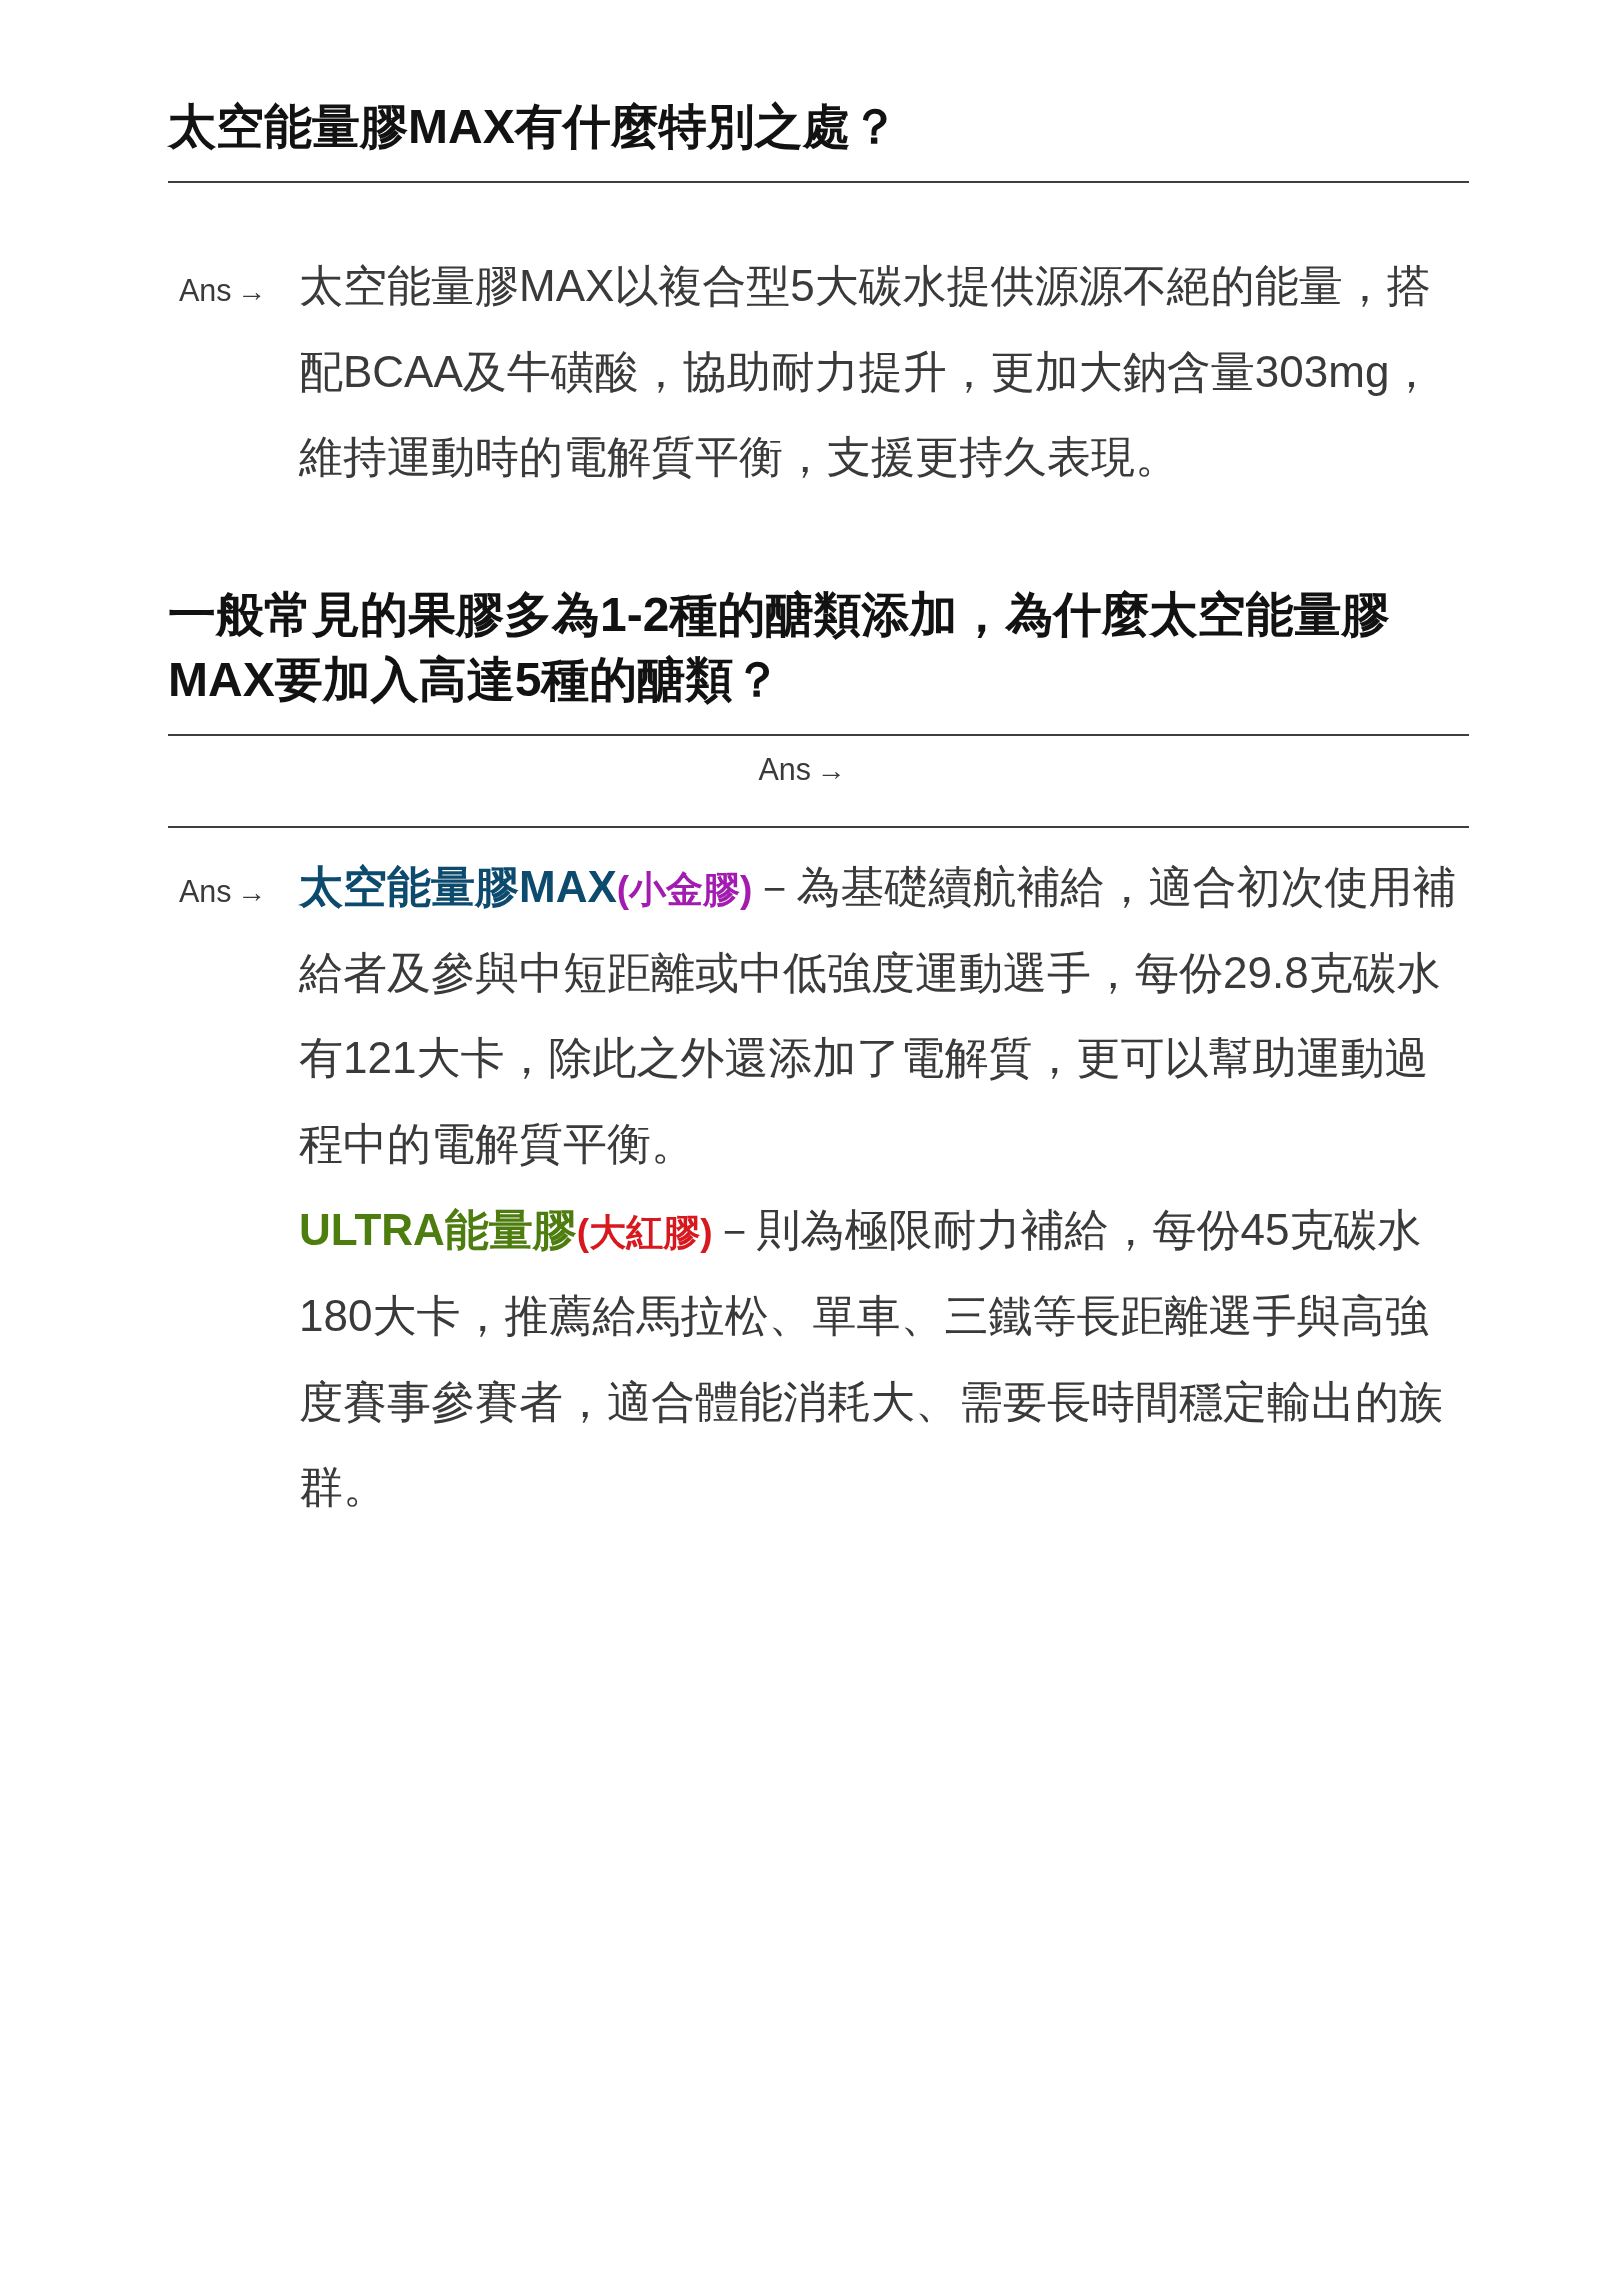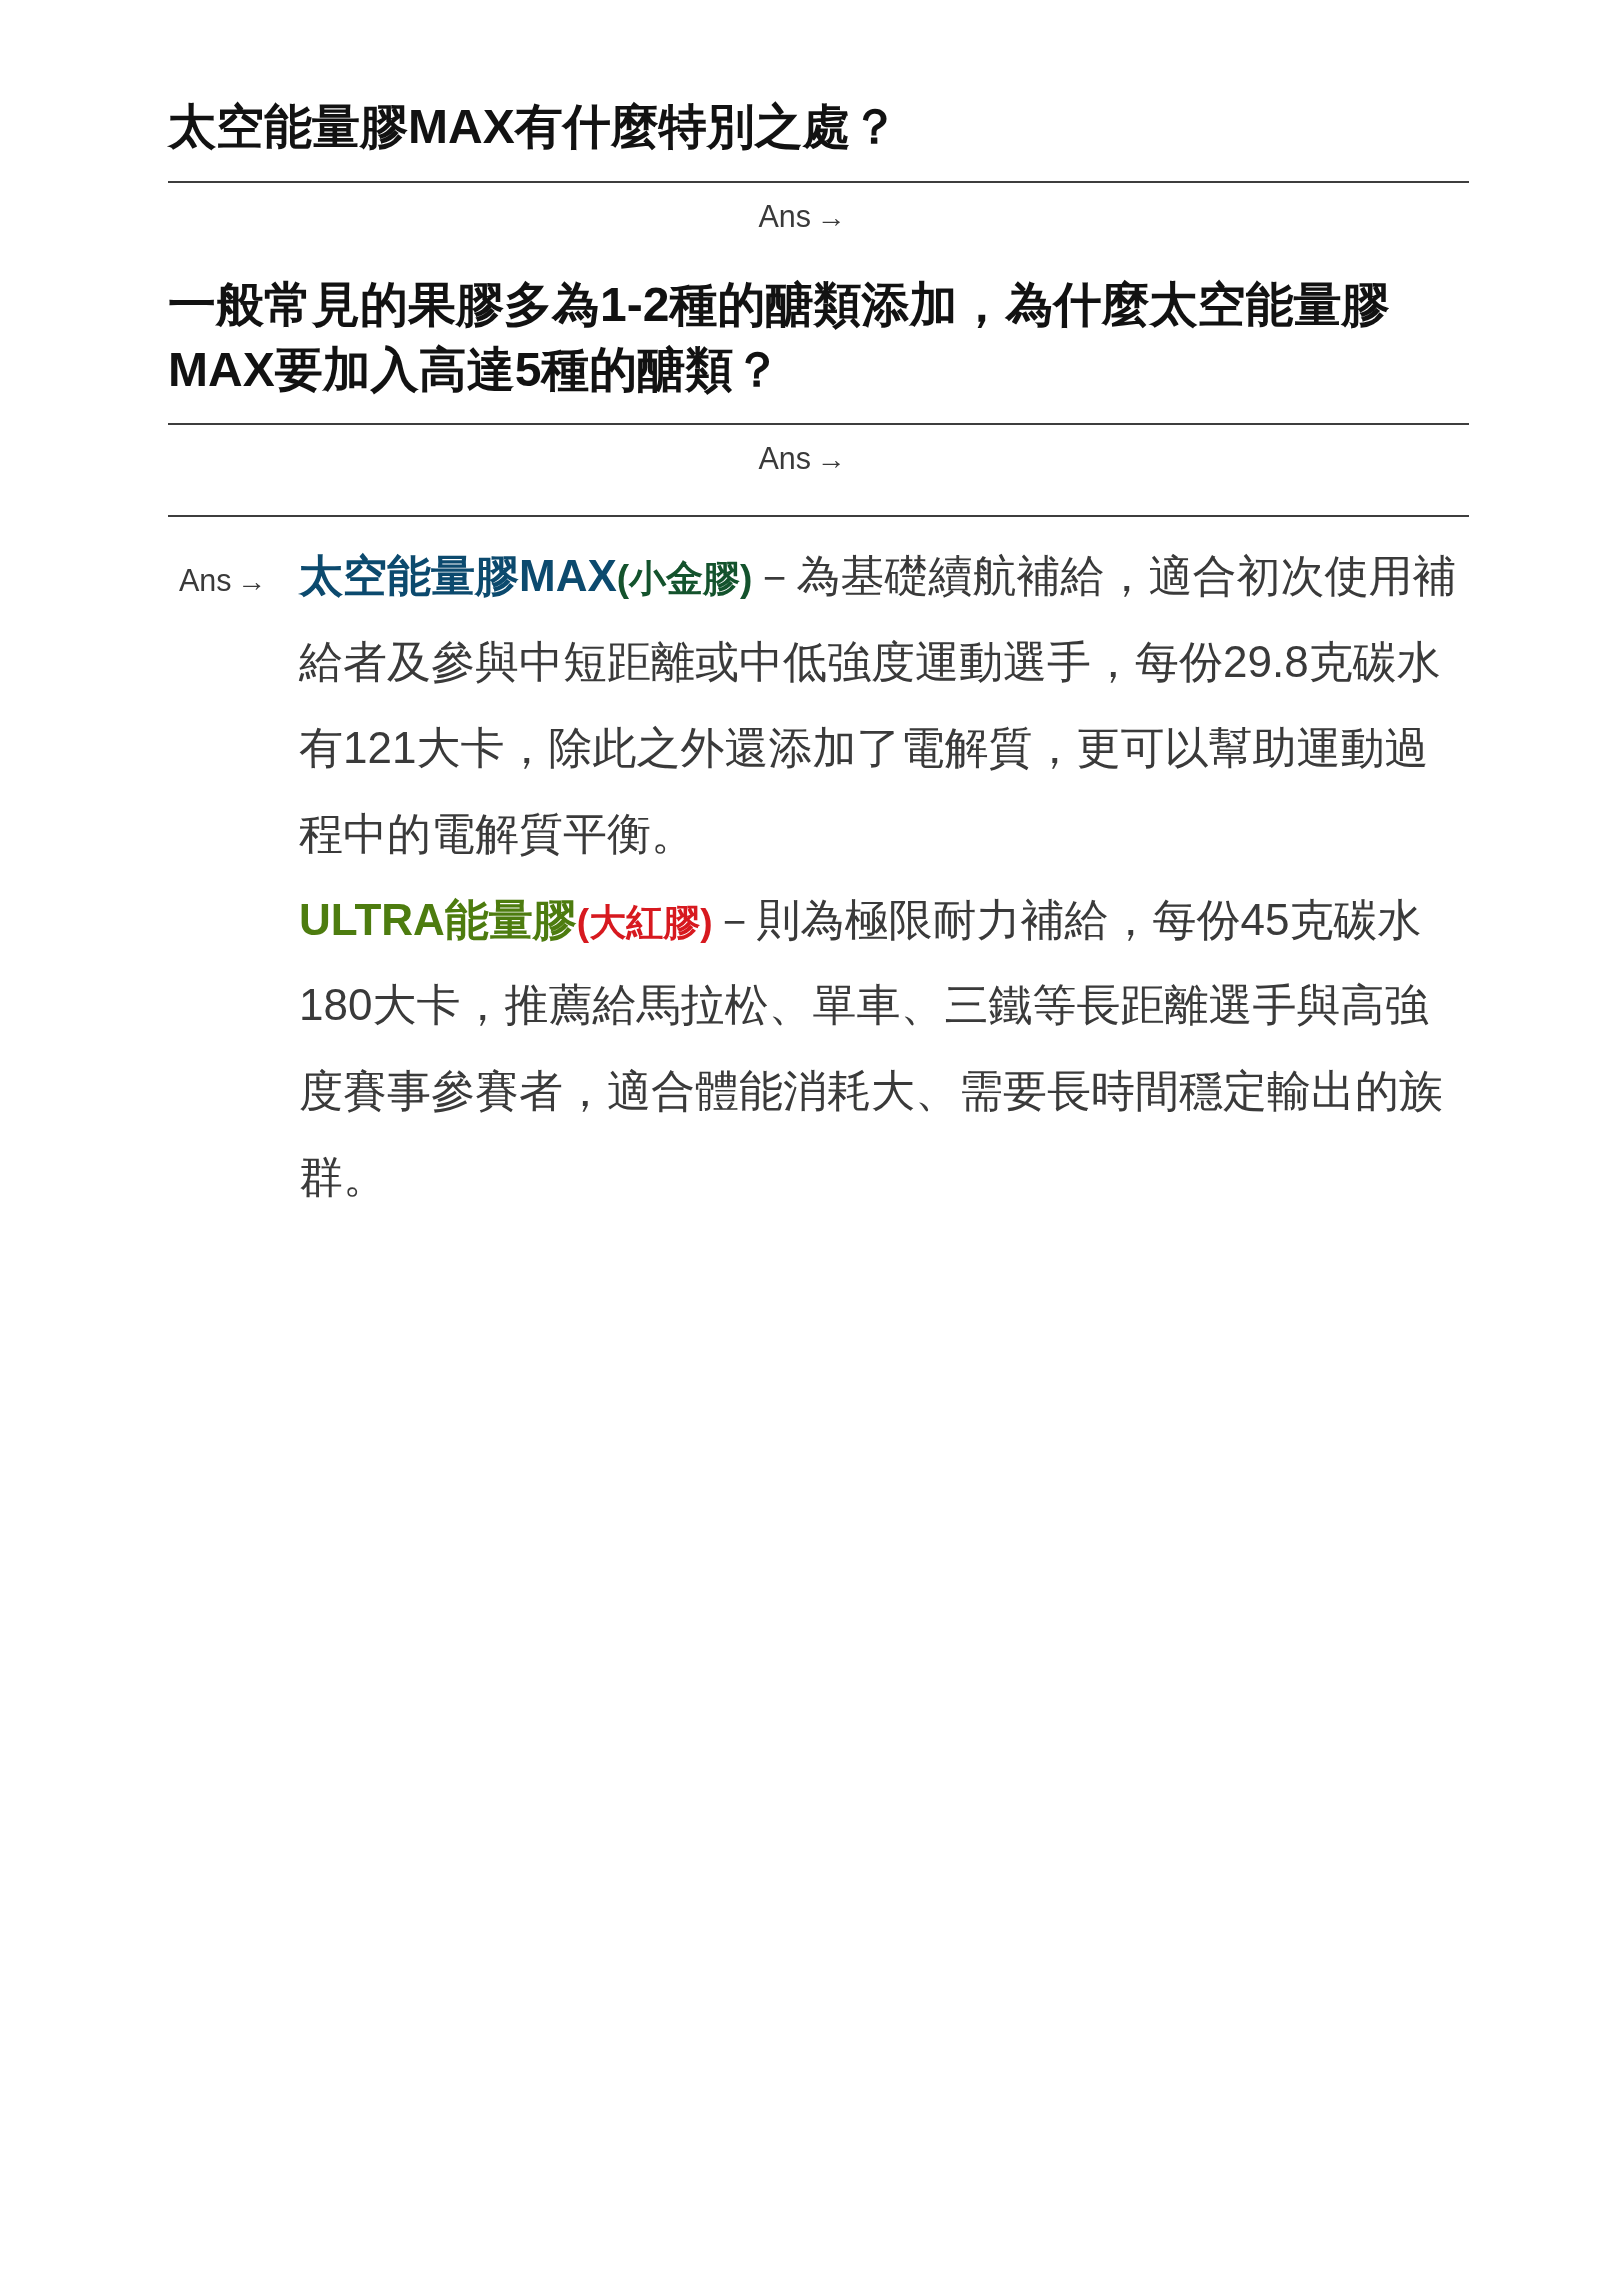--- a/index.html
+++ b/index.html
@@ -67,36 +67,37 @@
 </head>
 <body>
 
 <div class="page">
 
   <section class="qa">
     <h2 class="q">太空能量膠MAX有什麼特別之處？</h2>
     <hr class="divider">
     <div class="answer-row">
       <span class="ans-label"><span>Ans</span><span class="ans-arrow">→</span></span>
+      <p class="ans-text">太空能量膠MAX以複合型5大碳水提供源源不絕的能量，搭配BCAA及牛磺酸，協助耐力提升，更加大鈉含量303mg，維持運動時的電解質平衡，支援更持久表現。</p>
     </div>
   </section>
 
   <section class="qa">
     <h2 class="q">一般常見的果膠多為1-2種的醣類添加，為什麼太空能量膠MAX要加入高達5種的醣類？</h2>
     <hr class="divider">
     <div class="answer-row">
       <span class="ans-label"><span>Ans</span><span class="ans-arrow">→</span></span>
     </div>
   </section>
 
   <section class="qa">
     <hr class="divider">
     <div class="answer-row">
       <span class="ans-label"><span>Ans</span><span class="ans-arrow">→</span></span>
       <div class="ans-text" id="q3-answer">
-          <p class="product"><span class="product-name" style="color: #0c4a6e;">太空能量膠MAX</span><span class="product-alias" style="color: #14532d;">(小金膠)</span><span>－為基礎續航補給，適合初次使用補給者及參與中短距離或中低強度運動選手，每份29.8克碳水有121大卡，除此之外還添加了電解質，更可以幫助運動過程中的電解質平衡。</span></p>
+          <p class="product"><span class="product-name" style="color: #0c4a6e;">太空能量膠MAX</span><span class="product-alias" style="color: #a21caf;">(小金膠)</span><span>－為基礎續航補給，適合初次使用補給者及參與中短距離或中低強度運動選手，每份29.8克碳水有121大卡，除此之外還添加了電解質，更可以幫助運動過程中的電解質平衡。</span></p>
           <p class="product"><span class="product-name" style="color: #4d7c0f;">ULTRA能量膠</span><span class="product-alias" style="color: rgb(215, 25, 31);">(大紅膠)</span><span>－則為極限耐力補給，每份45克碳水180大卡，推薦給馬拉松、單車、三鐵等長距離選手與高強度賽事參賽者，適合體能消耗大、需要長時間穩定輸出的族群。</span></p>
         </div>
     </div>
   </section>
 
 </div>
 
 
 </body></html>

